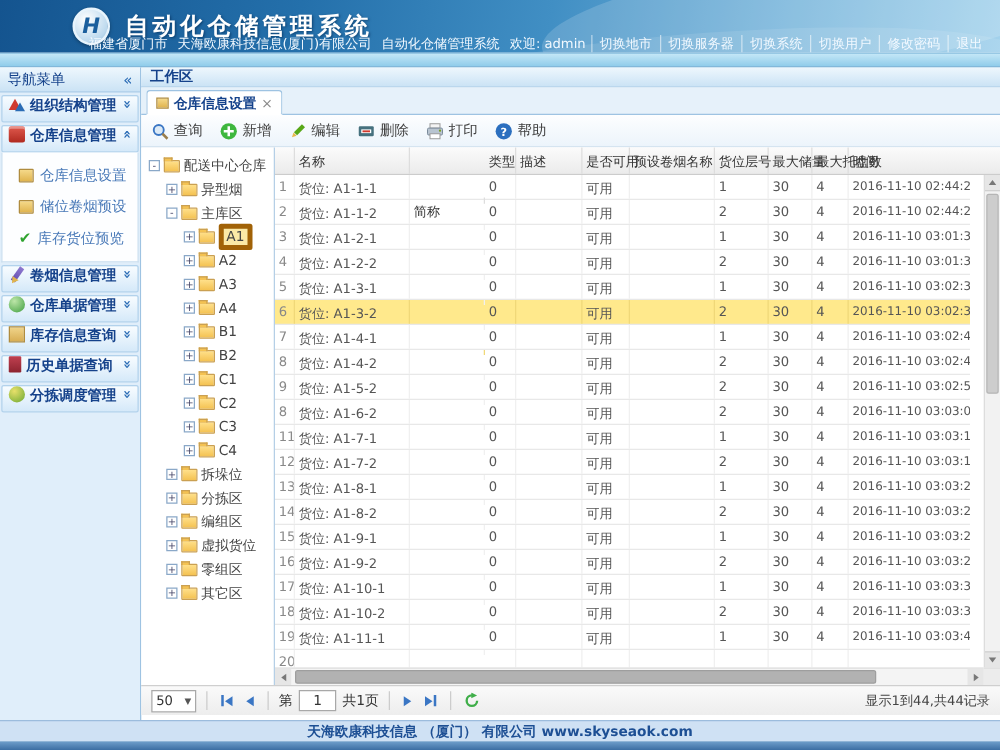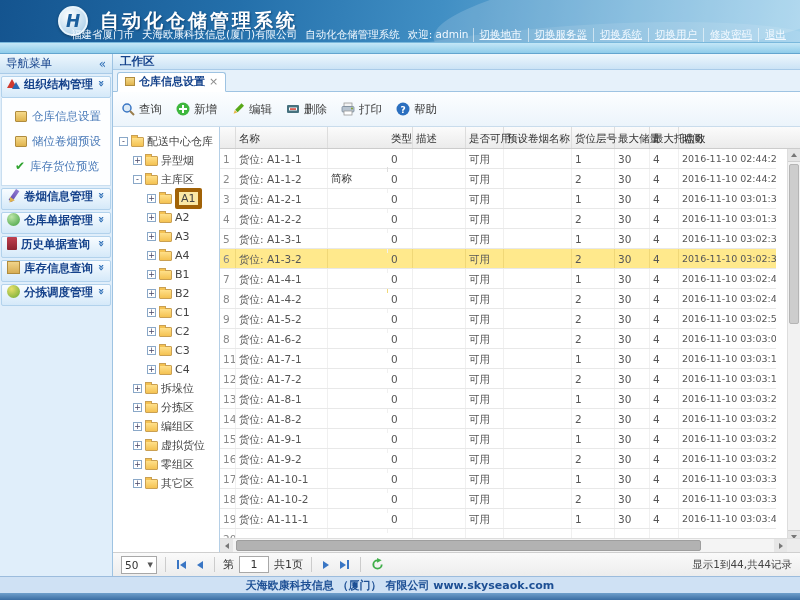--- a/index.html
+++ b/index.html
@@ -15,21 +15,21 @@
     background:rgba(255,255,255,.10); border-radius:50%; transform:rotate(-4deg); }
   .logo-wrap { position:absolute; left:58px; top:6px; display:flex; align-items:center; gap:12px; }
   .logo-circle { width:30px; height:30px; border-radius:50%; background:radial-gradient(circle at 35% 30%,#ffffff,#bcd9ee 70%,#8db9d9);
     border:2px solid #e8f4fc; display:flex; align-items:center; justify-content:center;
     color:#1b5f9d; font-weight:bold; font-style:italic; font-size:17px; box-shadow:0 1px 3px rgba(0,0,0,.35); }
   .app-title { color:#fff; font-size:19px; font-weight:bold; letter-spacing:3px;
     text-shadow:1px 1px 2px rgba(0,40,80,.6); }
   .topbar { position:absolute; right:8px; top:28px; display:flex; align-items:center;
     color:#f2f9ff; font-size:10.5px; white-space:nowrap; }
   .topbar > span { padding:0 4px; }
-  .toplink { cursor:pointer; border-left:1px solid rgba(255,255,255,.55); padding:0 6px !important;text-decoration:underline; }
+  .toplink { cursor:pointer; border-left:1px solid rgba(255,255,255,.55); padding:0 6px !important; }
   .strip { height:12px; background:linear-gradient(180deg,#c4e7f7,#8fccea);
     border-top:1px solid #7ab8dc; border-bottom:1px solid #63a5cf; }
 
   
   .mainrow { display:flex; height:522px; }
 
   
   .sidebar { width:113px; background:#e0eefa; border-right:1px solid #9ec3e2; display:flex; flex-direction:column; }
   .side-header { height:20px; background:linear-gradient(180deg,#eef7fd,#cbe3f5); border-bottom:1px solid #a9cbe8;
     display:flex; align-items:center; font-size:11.5px; font-weight:normal; color:#15428b; padding:0 6px; }
@@ -60,21 +60,21 @@
   
   .work { width:687px; display:flex; flex-direction:column; }
   .work-header { height:16px; background:linear-gradient(180deg,#eef7fd,#cbe3f5); border-bottom:1px solid #a9cbe8;
     font-size:11.5px; font-weight:bold; color:#15428b; display:flex; align-items:center; padding:0 7px; }
   .tabbar { height:22px; background:#e6f1fa; border-bottom:1px solid #9ec3e2; display:flex; align-items:flex-end; padding-left:4px; }
   .tab { height:20px; background:#fff; border:1px solid #9ec3e2; border-bottom:1px solid #fff; margin-bottom:-1px;
     border-radius:3px 3px 0 0; display:flex; align-items:center; gap:4px; padding:0 7px;
     font-size:11px; font-weight:bold; color:#15428b; cursor:pointer; }
   .tab-box-icon { width:10px; height:9px; background:linear-gradient(#f5d98a,#e0b44e); border:1px solid #b08c3e; }
   .tab-close { color:#8a8a8a; font-size:11px; font-weight:normal; cursor:pointer; }
-  .toolbar { height:36px; background:linear-gradient(180deg,#fdfeff,#ecf4fb); border-bottom:1px solid #c9dcec;
+  .toolbar { height:26px; background:linear-gradient(180deg,#fdfeff,#ecf4fb); border-bottom:1px solid #c9dcec;
     display:flex; align-items:center; padding-left:8px; gap:14px; }
   .tbtn { display:flex; align-items:center; gap:4px; font-size:11.5px; color:#404040; cursor:pointer; }
 
   
   .content { display:flex; height:430px; background:#fff; }
   .tree { width:117px; border-right:1px solid #b5cfe6; overflow:hidden; padding:5px 0 0 4px; }
   .tnode { height:19px; display:flex; align-items:center; font-size:11px; color:#444; white-space:nowrap; cursor:pointer; }
   .toggle { width:9px; height:9px; border:1px solid #8aa8c8; background:#fff; font-size:8px; line-height:7px;
     text-align:center; color:#446; flex:none; margin-right:2px; cursor:pointer; }
   .folder-icon { width:13px; height:10px; background:linear-gradient(#ffe08a,#f4c252); border:1px solid #caa052;
@@ -179,20 +179,25 @@
     <div class="sidebar">
       <div class="side-header">
         <span>导航菜单</span>
         <span class="collapse">«</span>
       </div>
       <div class="sgroup">
         <span class="gi gi1"></span>
         <span>组织结构管理</span>
         <span class="chev down"></span>
       </div>
+      <div class="sgroup">
+        <span class="gi gi2"></span>
+        <span>仓库信息管理</span>
+        <span class="chev up"></span>
+      </div>
       <div class="submenu">
         <div class="subitem">
           <span class="si-box"></span>
           <span>仓库信息设置</span>
         </div>
         <div class="subitem">
           <span class="si-box"></span>
           <span>储位卷烟预设</span>
         </div>
         <div class="subitem">
@@ -204,27 +209,27 @@
         <span class="gi gi3"></span>
         <span>卷烟信息管理</span>
         <span class="chev down"></span>
       </div>
       <div class="sgroup">
         <span class="gi gi4"></span>
         <span>仓库单据管理</span>
         <span class="chev down"></span>
       </div>
       <div class="sgroup">
+        <span class="gi gi6"></span>
+        <span>库存信息查询</span>
+        <span class="chev down"></span>
+      </div>
+      <div class="sgroup">
         <span class="gi gi5"></span>
         <span>历史单据查询</span>
-        <span class="chev down"></span>
-      </div>
-      <div class="sgroup">
-        <span class="gi gi6"></span>
-        <span>库存信息查询</span>
         <span class="chev down"></span>
       </div>
       <div class="sgroup">
         <span class="gi gi8"></span>
         <span>分拣调度管理</span>
         <span class="chev down"></span>
       </div>
     </div>
 
     <div class="work">

